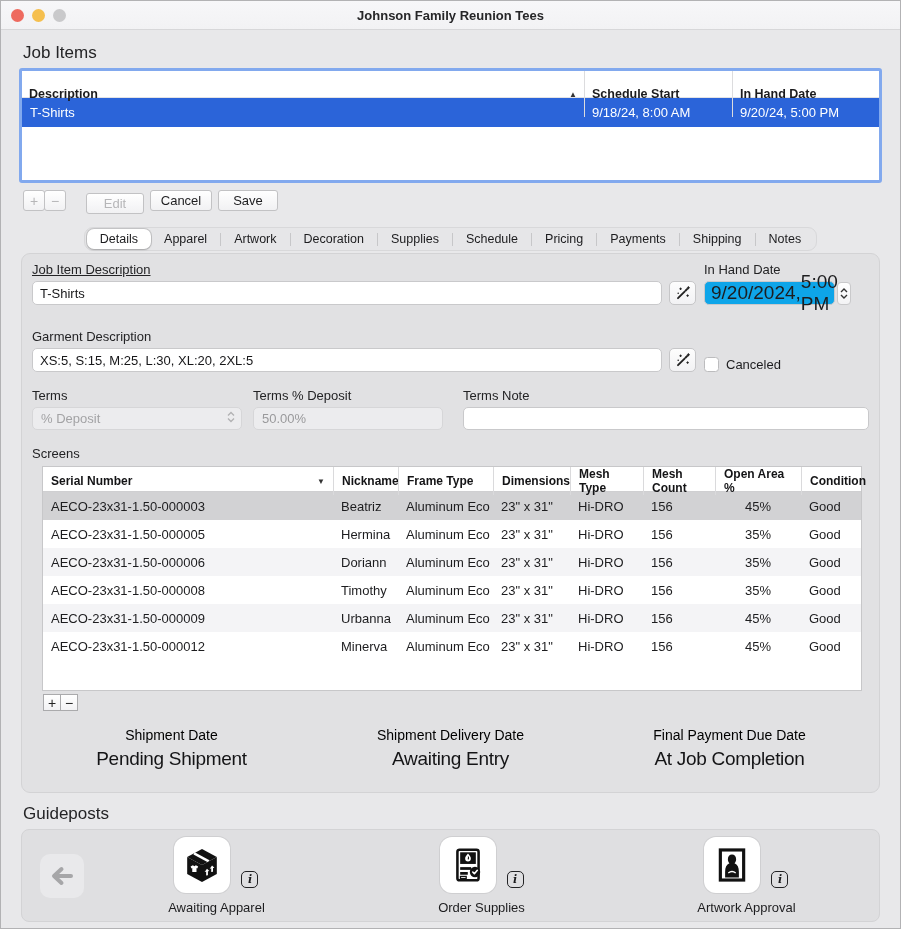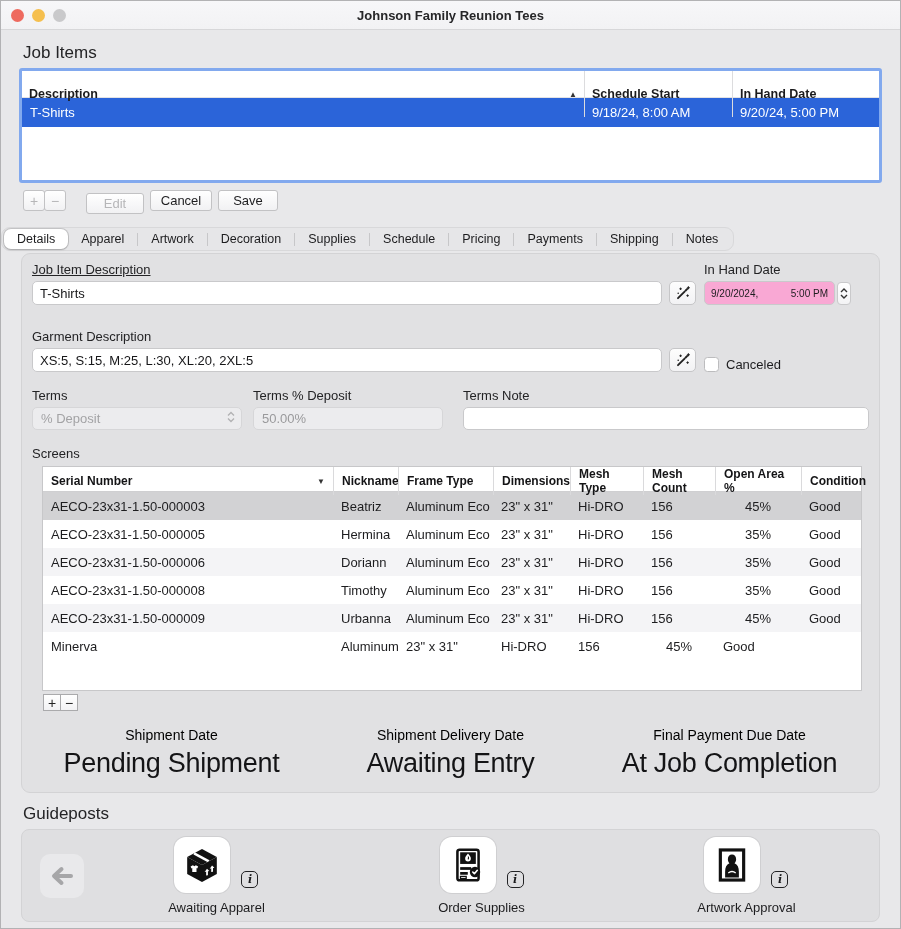--- a/index.html
+++ b/index.html
@@ -30,41 +30,41 @@
   .jbuttons{ display:flex; align-items:center; margin:4px 0 0 22px; }
   .btn{ height:21px; border:1px solid #c2c2c4; background:linear-gradient(#ffffff,#f1f1f3); border-radius:3px;
         display:inline-flex; align-items:center; justify-content:center; font-size:13px; color:#1d1d1f; }
   .btn.sm{ width:22px; font-size:14px; }
   .btn.dis{ color:#b6b6b8; }
   .m-join{ margin-left:-1px; }
   .gap20{ margin-left:20px;margin-top:6px; } .gap6{ margin-left:6px; }
   .w58{width:58px}.w62{width:62px}.w60{width:60px}
 
   
-  .tabbar-wrap{ display:flex; margin-top:13px; }
+  .tabbar-wrap{ display:flex; justify-content:center; margin-top:13px; }
   .tabbar{ display:inline-flex; align-items:center; background:#e6e6e8; border:1px solid #d8d8da; border-radius:9px; padding:1px 2px; }
   .tab{ padding:3px 13px; font-size:12.5px; border-radius:7px; color:#1c1c1e; cursor:default; }
   .tab.active{ background:#fff; box-shadow:0 0 0 1px rgba(0,0,0,.14), 0 1px 2px rgba(0,0,0,.15); }
   .tabsep{ width:1px; height:13px; background:#c7c7c9; }
 
   
   .panel{ margin:2px 20px 0 20px; background:#e1e1e3; border:1px solid #d3d3d5; border-radius:9px;
           height:540px; padding:8px 10px 0 10px; overflow:hidden; }
   .hdr-grid{ display:grid; grid-template-columns:1fr 165px; column-gap:0; align-items:end; }
   .lbl{ font-size:13px; color:#232325; }
   .lbl.link{ text-decoration:underline; }
   .frow{ display:flex; align-items:center; margin-top:4px; }
   .tfield{ height:24px; background:#fff; border:1px solid #c9c9cb; border-radius:5px; font-size:13px;
            padding:0 7px; color:#161618; font-family:"Liberation Sans",sans-serif; }
   .w630{ width:630px; }
   .iconbtn{ width:27px; height:24px; margin-left:7px; border:1px solid #c6c6c8; border-radius:5px;
             background:linear-gradient(#fdfdfd,#f2f2f4); display:inline-flex; align-items:center; justify-content:center; }
   .rightcol{ display:flex; align-items:center; }
-  .datefield{ width:131px; height:24px; background:#f9a8d4; border:1px solid #c9c9cb; border-radius:5px;
-              display:flex; align-items:center; justify-content:space-between; padding:0 6px; font-size:10px; }
+  .datefield{ width:131px; height:24px; background:#0ea5e9; border:1px solid #c9c9cb; border-radius:5px;
+              display:flex; align-items:center; justify-content:space-between; padding:0 6px; font-size:19px; }
   .stepper{ width:14px; height:23px; margin-left:2px; border:1px solid #c9c9cb; border-radius:4px;
             background:linear-gradient(#fff,#f3f3f5); display:flex; flex-direction:column; align-items:center; justify-content:center; gap:1px; }
   .chk{ width:15px; height:15px; background:#fff; border:1px solid #bcbcbe; border-radius:3.5px; display:inline-block; }
   .chklbl{ margin-left:7px; }
   .mt14{ margin-top:24px; } .mt16{ margin-top:16px; }
 
   .terms-grid{ display:flex; }
   .terms-c1{ width:210px; } .terms-c2{ width:190px; margin-left:11px; } .terms-c3{ flex:1; margin-left:20px; }
   .selfield{ height:23px; border:1px solid #d6d6d8; border-radius:5px; background:#ececee; color:#a3a3a5;
              display:flex; align-items:center; justify-content:space-between; padding:0 6px 0 8px; font-size:13px; margin-top:4px;gap:28px;}
@@ -84,21 +84,21 @@
   .srow.sel{ background:#d2d2d4; }
   .srow.alt{ background:#f4f4f6; }
   .sfiller{ height:30px; background:#fff; }
   .pmrow{ display:flex; margin:3px 0 0 11px; }
   .pm{ width:18px; height:17px; border:1px solid #aaaaac; background:linear-gradient(#fff,#f2f2f4);
        display:inline-flex; align-items:center; justify-content:center; font-size:14px; color:#222; }
 
   
   .summary{ display:grid; grid-template-columns:1fr 1fr 1fr; margin-top:16px; text-align:center; }
   .sum-label{ font-size:14px; color:#000000; }
-  .sum-value{ font-size:27px; margin-top:5px; color:#141416; font-weight:500; letter-spacing:-0.3px; }
+  .sum-value{ font-size:19px; margin-top:5px; color:#141416; font-weight:500; letter-spacing:-0.3px; }
 
   
   .gpanel{ margin:5px 20px 0 20px; background:#dfdfe1; border:1px solid #d3d3d5; border-radius:8px;
            height:93px; display:flex; align-items:center; }
   .backbtn{ width:44px; height:44px; margin-left:18px; background:#e9e9eb; border-radius:10px;
             display:flex; align-items:center; justify-content:center; flex:0 0 auto; }
   .gzone{ flex:1; display:flex; justify-content:center; }
   .gitem{ display:flex; flex-direction:column; align-items:center; }
   .gitem-top{ display:flex; align-items:flex-end; }
   .gicon{ width:56px; height:56px; background:#fff; border-radius:12px; box-shadow:0 0 0 1px rgba(0,0,0,.07);
@@ -324,20 +324,21 @@
             <div class="c0">AECO-23x31-1.50-000009</div>
             <div class="c1">Urbanna</div>
             <div class="c2">Aluminum Eco</div>
             <div class="c3">23" x 31"</div>
             <div class="c4">Hi-DRO</div>
             <div class="c5">156</div>
             <div class="c6">45%</div>
             <div class="c7">Good</div>
           </div>
           <div class="srow">
+            <div class="c0">AECO-23x31-1.50-000012</div>
             <div class="c1">Minerva</div>
             <div class="c2">Aluminum Eco</div>
             <div class="c3">23" x 31"</div>
             <div class="c4">Hi-DRO</div>
             <div class="c5">156</div>
             <div class="c6">45%</div>
             <div class="c7">Good</div>
           </div>
         </div>
       <div class="sfiller"></div>

